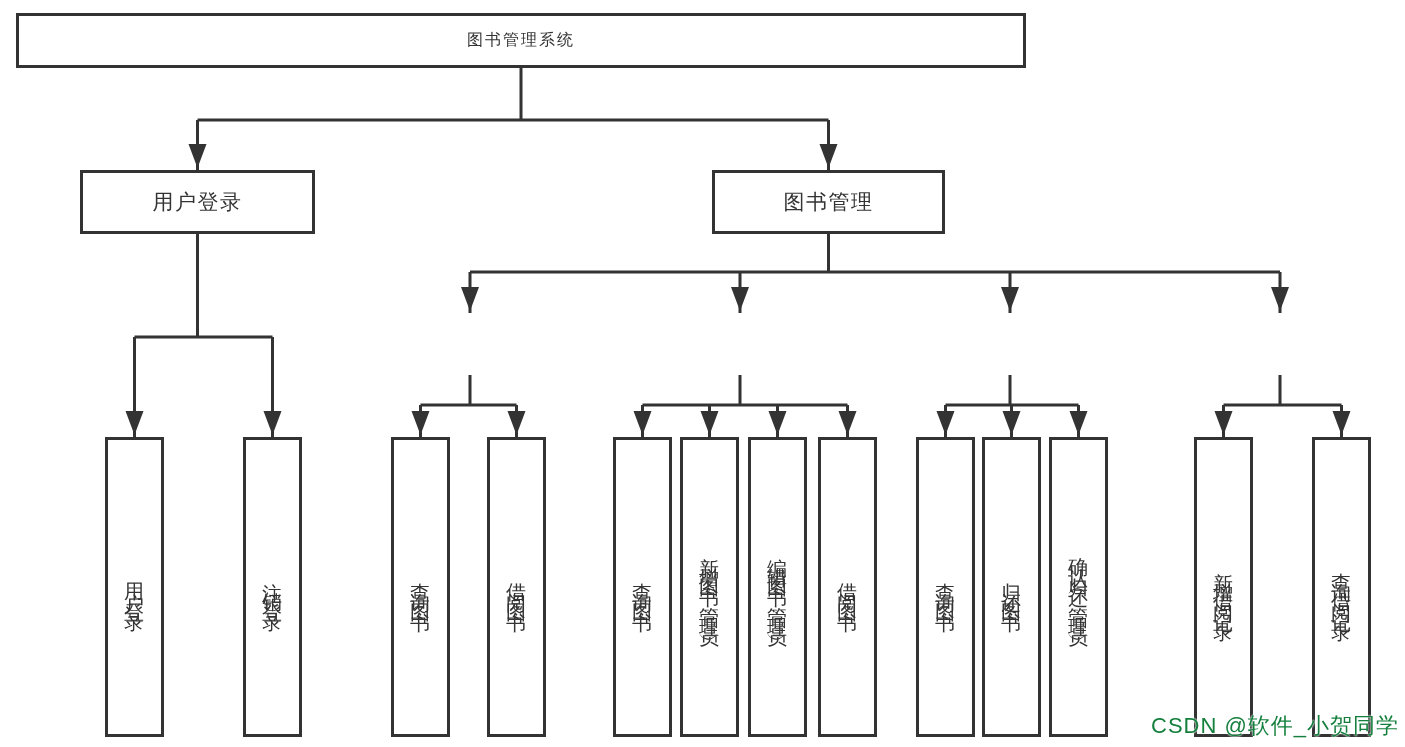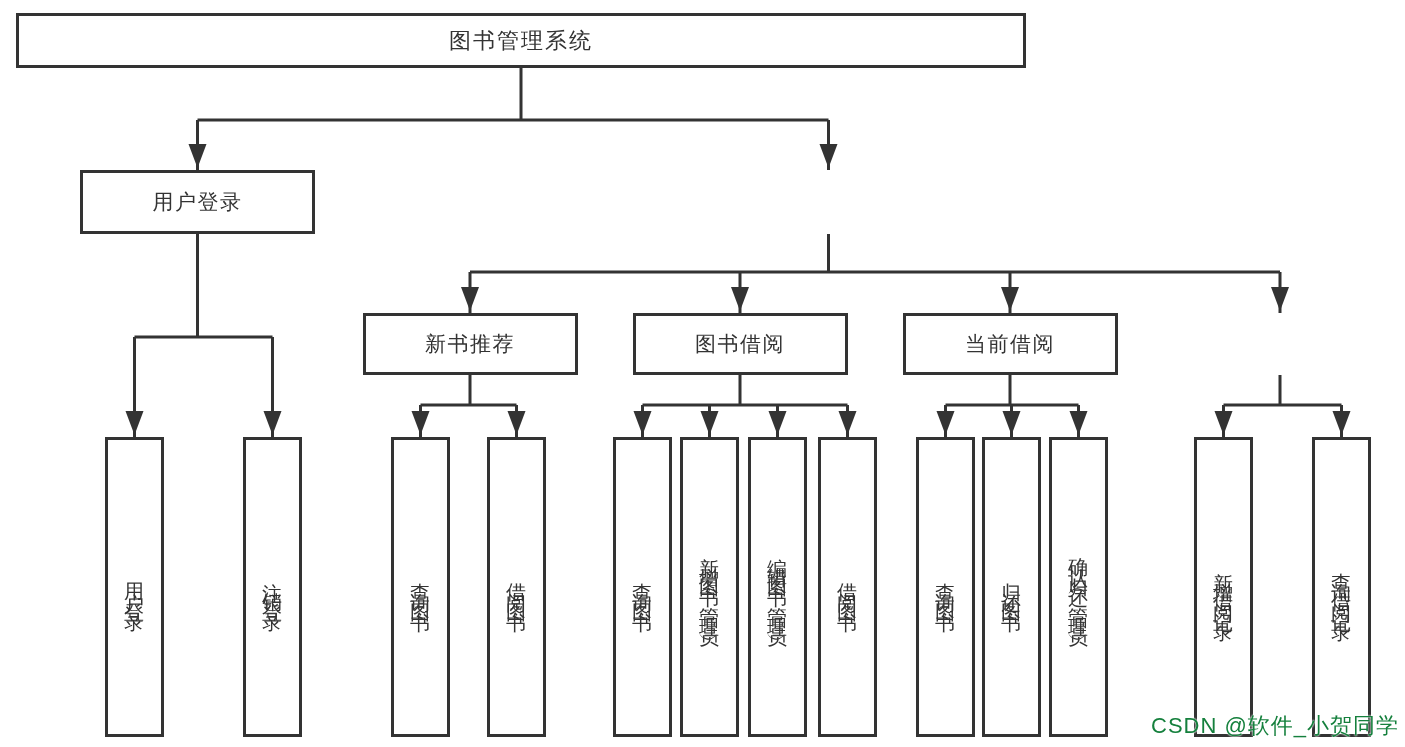--- a/index.html
+++ b/index.html
@@ -32,21 +32,21 @@
     justify-content: center;
     z-index: 1;
   }
   .hbox .label {
     font-size: 21px;
     letter-spacing: 1.5px;
     color: #333333;
     white-space: nowrap;
   }
   .root .label {
-    font-size: 22px;
+    font-size: 16px;
     letter-spacing: 2px;
     text-align: center;
   }
   .vbox {
     position: absolute;
     box-sizing: border-box;
     border: 3px solid #333333;
     background: #ffffff;
     width: 59px;
     top: 437px;
@@ -122,30 +122,24 @@
     </g>
   </svg>
 
   <div class="hbox root" style="left:16px; top:13px; width:1010px; height:55px;">
     <span class="label">图书管理系统</span>
   </div>
 
   <div class="hbox" style="left:80px; top:170px; width:235px; height:64px;">
     <span class="label">用户登录</span>
   </div>
+  <div class="hbox" style="left:712px; top:170px; width:233px; height:64px;">
+    <span class="label">图书管理</span>
+  </div>
 
-  <div class="hbox" style="left:362.5px; top:313px; width:215px; height:62px;">
-    <span class="label">新书推荐</span>
-  </div>
-  <div class="hbox" style="left:632.5px; top:313px; width:215px; height:62px;">
-    <span class="label">图书借阅</span>
-  </div>
-  <div class="hbox" style="left:902.5px; top:313px; width:215px; height:62px;">
-    <span class="label">当前借阅</span>
-  </div>
 
   <div class="vbox" style="left:105px;">
     <span class="label">用户登录</span>
   </div>
   <div class="vbox" style="left:243px;">
     <span class="label">注销登录</span>
   </div>
 
   <div class="vbox" style="left:391px;">
     <span class="label">查询图书</span>

